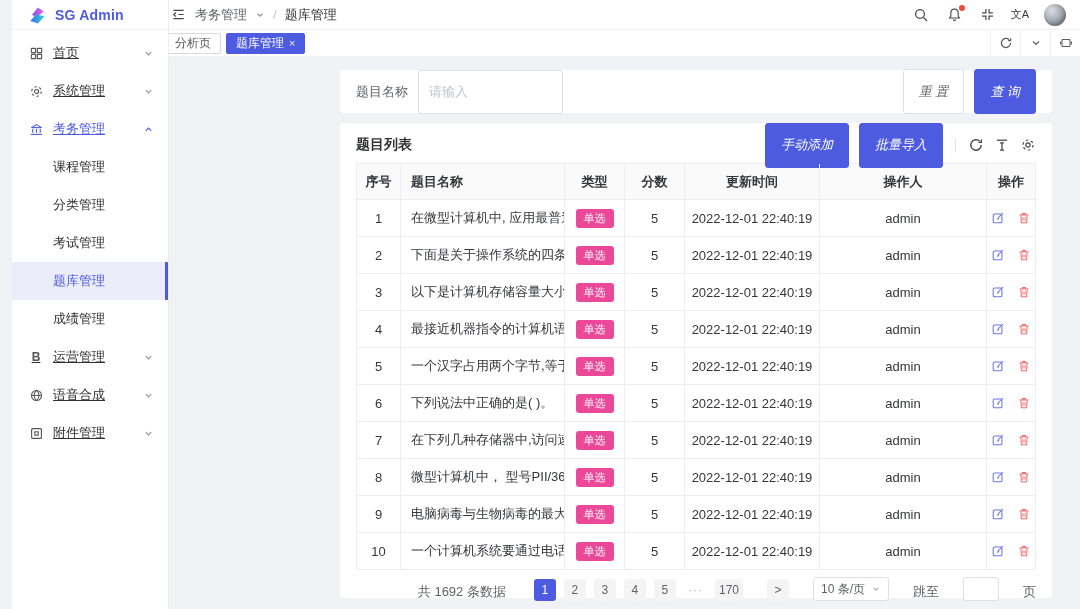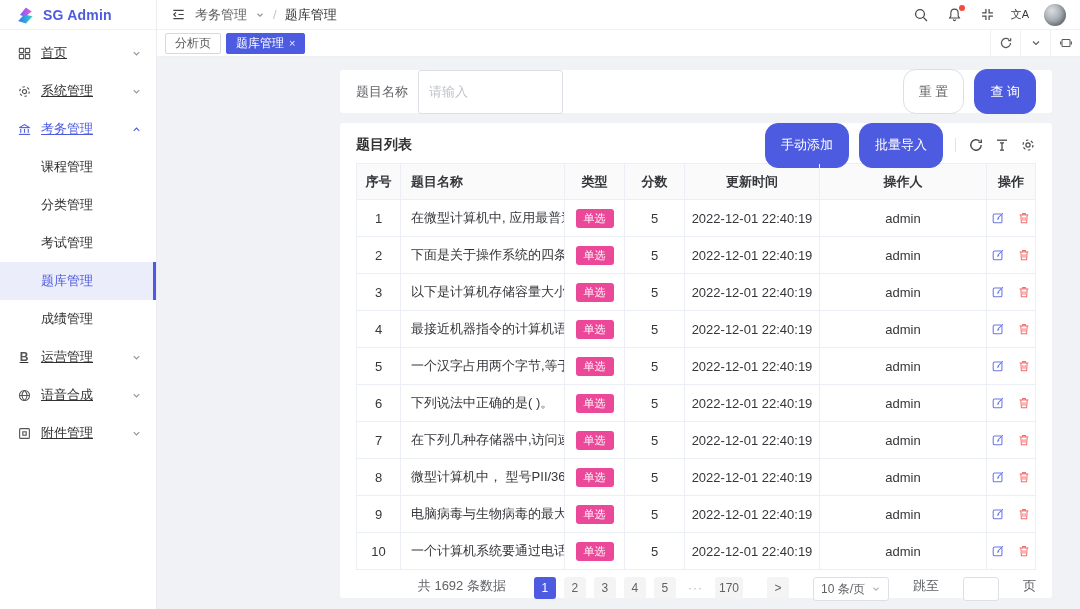--- a/index.html
+++ b/index.html
@@ -2,21 +2,21 @@
 <html><head>
 <meta charset="utf-8">
 <style>
   * { margin:0; padding:0; box-sizing:border-box; }
   html,body { width:1080px; height:609px; overflow:hidden;
     font-family:"Liberation Sans","DejaVu Sans",sans-serif; background:#f0f2f5; color:#303133; }
   .app { position:relative; width:1080px; height:609px; }
   svg { display:block; }
 
   
-  .sidebar { position:absolute; left:0; top:0; width:157px; height:609px; background:#fff; border-right:1px solid #ececf0; z-index:3; }
+  .sidebar { position:absolute; left:12px; top:0; width:157px; height:609px; background:#fff; border-right:1px solid #ececf0; z-index:3; }
   .logo { height:30px; display:flex; align-items:center; gap:7px; padding-left:14px; border-bottom:1px solid #f2f2f4; }
   .logo-text { font-size:14px; font-weight:bold; color:#4d5be0; letter-spacing:.2px; }
   .menu { padding-top:4px; }
   .menu-item { height:38px; display:flex; align-items:center; padding:0 14px 0 16px; font-size:13px; color:#303133; cursor:pointer;text-decoration:underline; }
   .menu-item .mi-icon { width:16px; height:16px; margin-right:9px; color:#555; display:flex; align-items:center; justify-content:center; }
   .menu-item .mi-label { flex:1; white-space:nowrap; }
   .menu-item .mi-caret { color:#909399; }
   .menu-item.active { color:#4d5be0; }
   .menu-item.active .mi-icon, .menu-item.active .mi-caret { color:#4d5be0; }
   .submenu-item { height:38px; display:flex; align-items:center; padding-left:41px; font-size:13px; color:#303133; cursor:pointer; }
@@ -52,21 +52,21 @@
   .cat-colon { margin-left:6px; font-weight:bold; color:#303133; }
   .cat-item { height:30px; display:flex; align-items:center; padding-left:28px; font-size:13px; color:#303133; cursor:pointer; }
   .cat-item.active { background:#eff1f9; }
 
   
   .search-panel { position:absolute; left:183px; top:13px; width:712px; height:43px; background:#fff; border-radius:3px; display:flex; align-items:center; padding:0 16px; }
   .search-label { font-size:13px; color:#606266; margin-right:10px; white-space:nowrap; }
   .search-input { width:145px; height:44px; border:1px solid #dcdfe6; border-radius:3px; padding:0 10px; font-size:13px; color:#303133; outline:none; font-family:inherit; }
   .search-input::placeholder { color:#c0c4cc; }
   .search-actions { margin-left:auto; display:flex; gap:10px; }
-  .btn { height:45px; padding:0 15px; border-radius:13px; font-size:13px; display:flex; align-items:center; cursor:pointer; white-space:nowrap; font-family:inherit; }
+  .btn { height:45px; padding:0 15px; border-radius:3px; font-size:13px; display:flex; align-items:center; cursor:pointer; white-space:nowrap; font-family:inherit;font-style:italic; }
   .btn-plain { background:#fff; border:1px solid #dcdfe6; color:#606266; }
   .btn-primary { background:#4d5be0; border:1px solid #4d5be0; color:#fff; }
 
   
   .table-panel { position:absolute; left:183px; top:66px; width:712px; height:475px; background:#fff; border-radius:3px; padding:8px 16px 0; }
   .panel-head { height:28px; margin-top:0; display:flex; align-items:center; }
   .panel-title { font-size:14px; font-weight:bold; color:#303133; }
   .panel-head-right { margin-left:auto; display:flex; align-items:center; gap:10px; }
   .head-divider { width:1px; height:14px; background:#e3e3e6; margin:0 2px; }
   .tool-icon { width:16px; height:16px; color:#4a4a4a; cursor:pointer; }
@@ -79,21 +79,21 @@
   .td:last-child { border-right:none; }
   .td.left { justify-content:flex-start; padding-left:10px; }
   .badge { background:#ec4899; color:#fff; font-size:11px; line-height:1; padding:4px 8px; border-radius:3px; }
   .op-cell { gap:6px; }
   .op-sep { width:1px; height:12px; background:#ebeef5; }
   .action-icon { width:14px; height:14px; cursor:pointer; }
   .edit-icon { color:#6a78e8; }
   .delete-icon { color:#f56c6c; }
 
   
-  .pagination { height:24px; margin-top:7px; display:flex; align-items:flex-start; justify-content:flex-end; gap:24px; font-size:13px; color:#606266; }
+  .pagination { height:24px; margin-top:7px; display:flex; align-items:flex-end; justify-content:flex-end; gap:24px; font-size:13px; color:#606266; }
   .pg-total { margin-right:4px; }
   .pages { display:flex; gap:8px; }
   .pg-btn { min-width:22px; height:22px; padding:0 4px; display:flex; align-items:center; justify-content:center; background:#f4f4f5; border-radius:3px; font-size:12px; color:#606266; cursor:pointer; }
   .pg-btn.active { background:#4d5be0; color:#fff; }
   .pg-btn.dots { background:transparent; color:#b0b3b8; letter-spacing:1px; }
   .pg-size { height:24px; border:1px solid #dcdfe6; border-radius:3px; background:#fff; display:flex; align-items:center; gap:6px; padding:0 7px; font-size:12px; color:#606266; cursor:pointer; }
   .pg-size .caret { color:#b0b3b8; }
   .pg-jump-input { width:36px; height:24px; border:1px solid #dcdfe6; border-radius:3px; outline:none; padding:0 4px; font-size:12px; font-family:inherit; }
 </style>
 </head>

